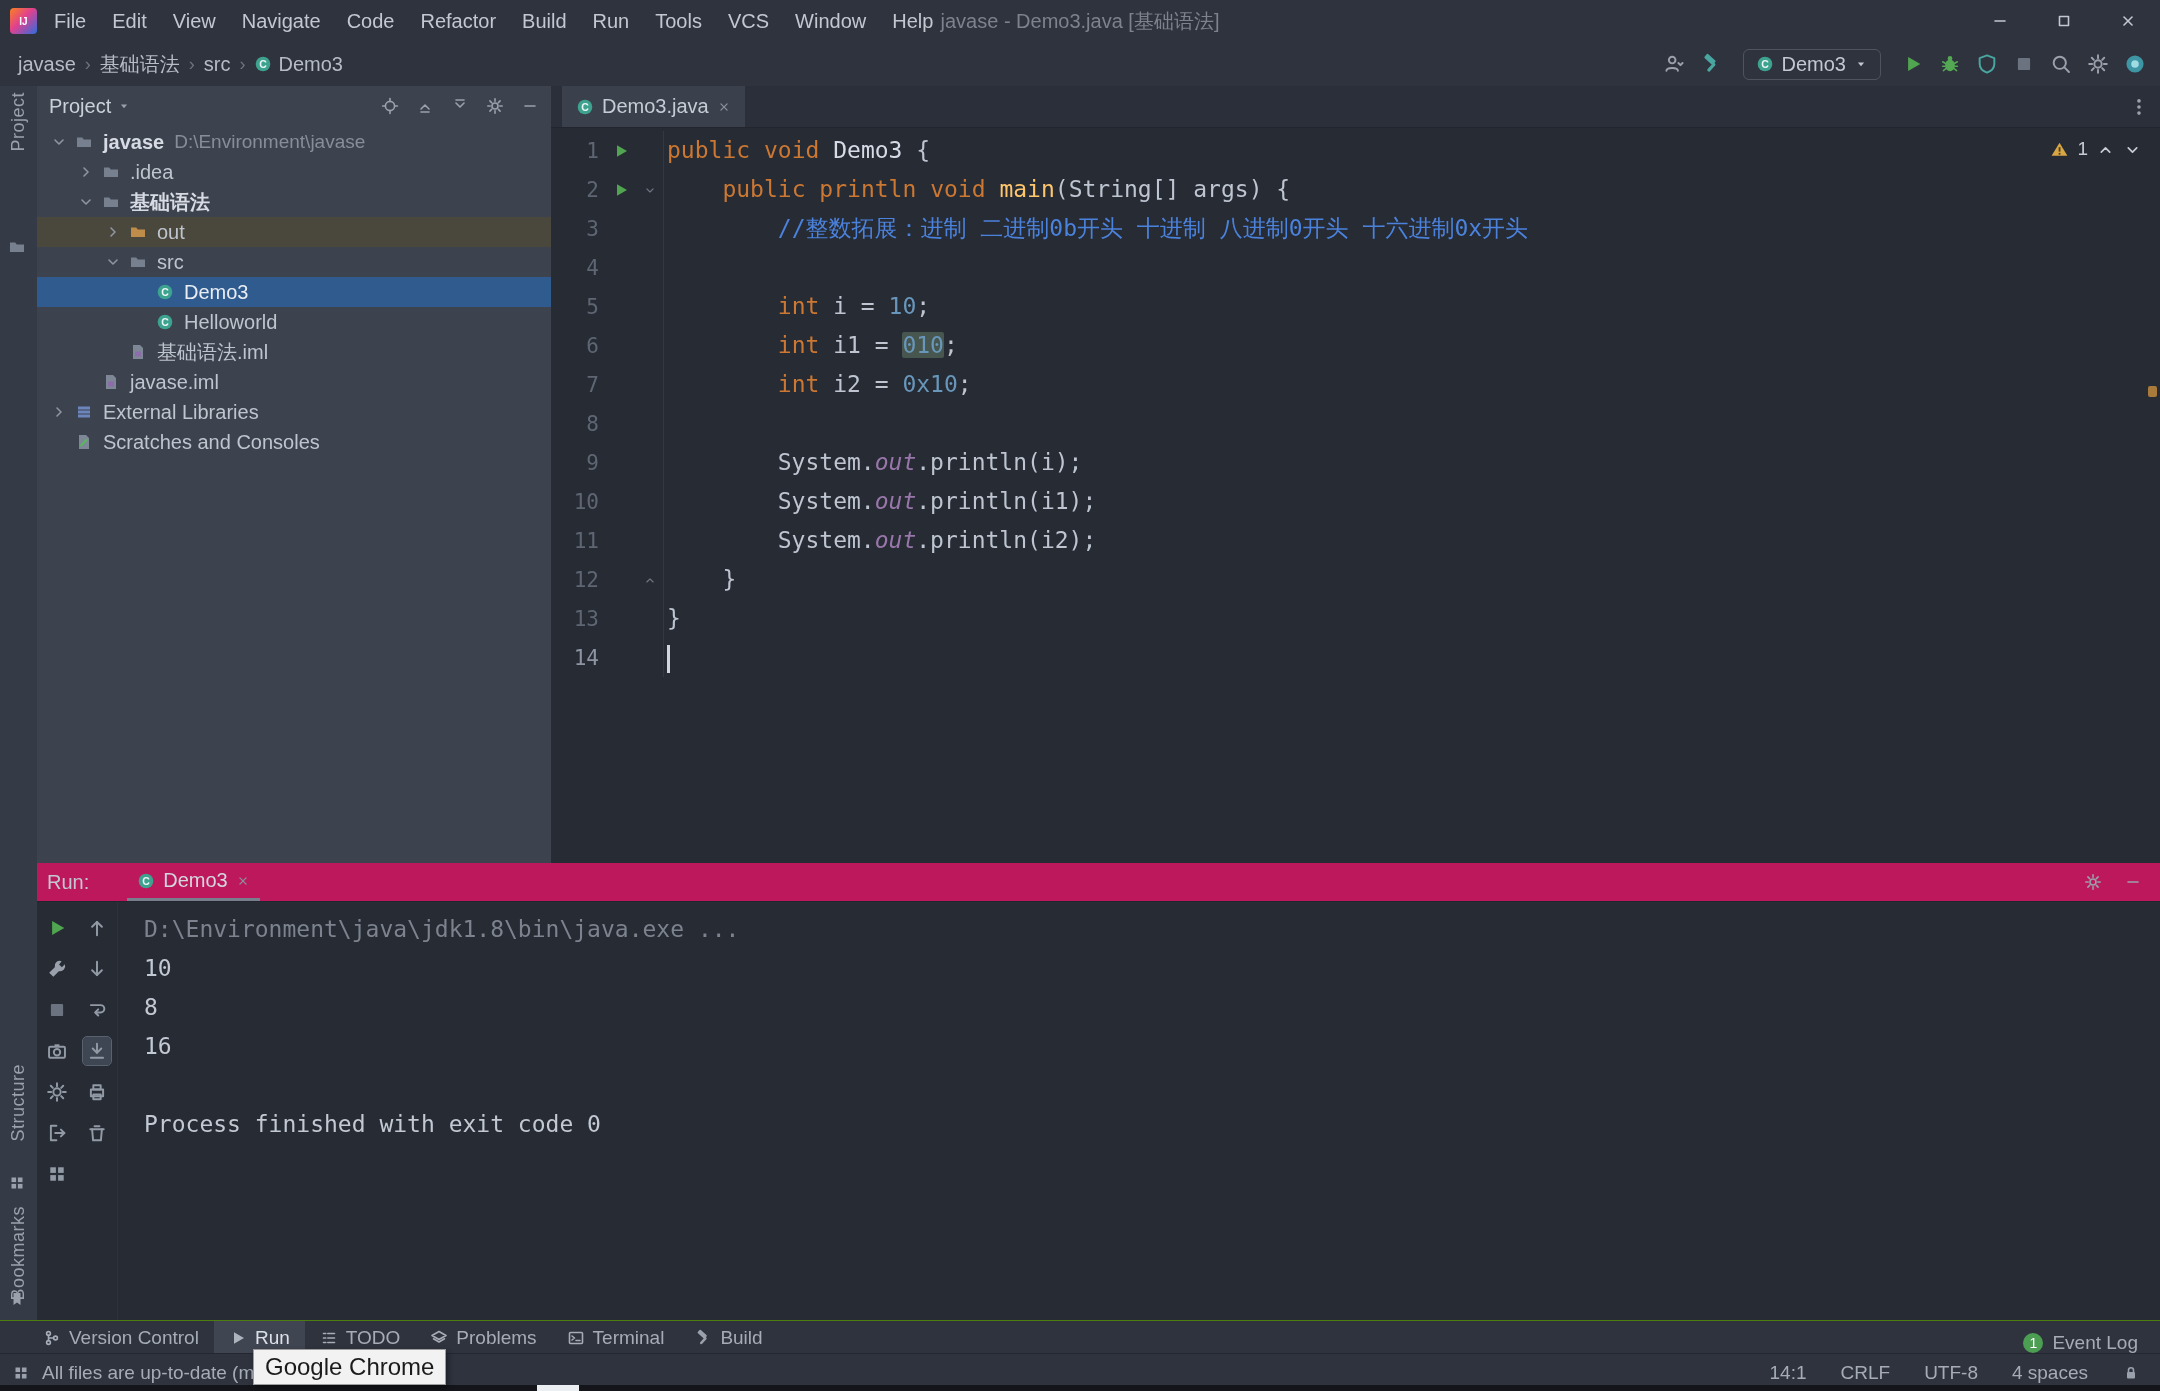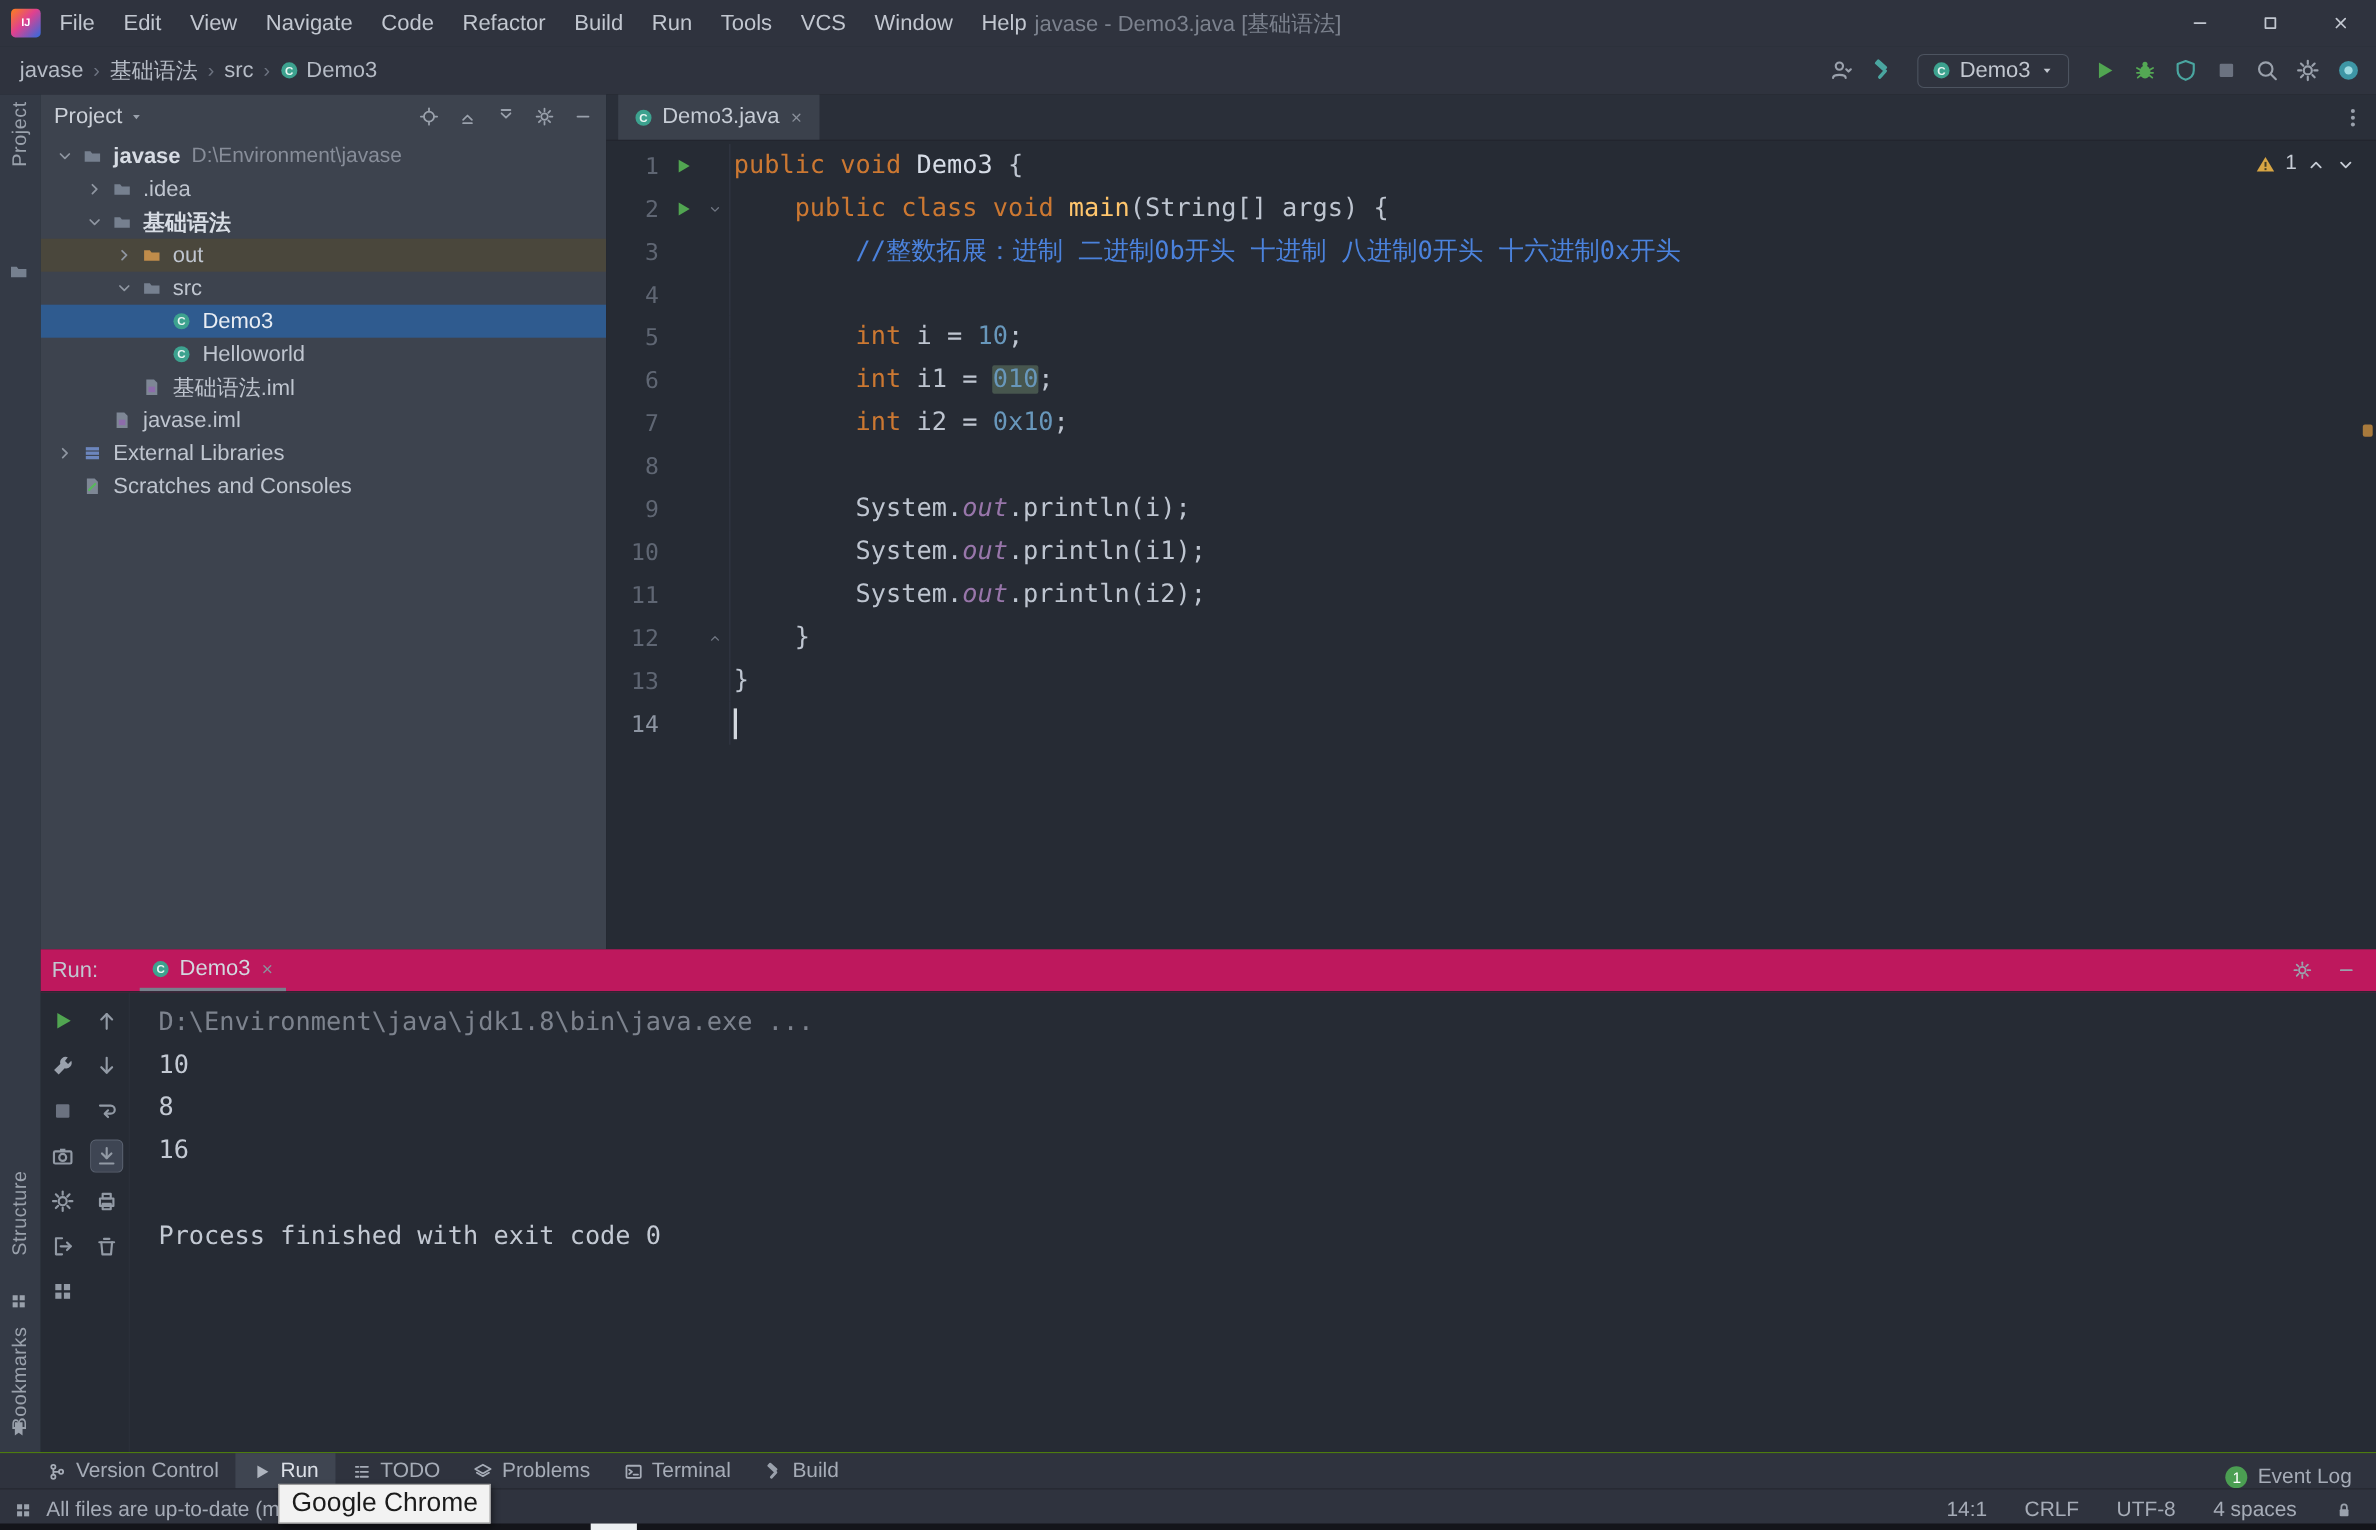--- a/index.html
+++ b/index.html
@@ -640,21 +640,21 @@
                   </svg>
                 </span>
               </span>
               <span class="gf">
                 <span class="ic ic-xs">
                   <svg viewBox="0 0 18 18" fill="none" stroke="currentColor" stroke-width="1.6" stroke-linecap="round" stroke-linejoin="round">
                     <polyline points="5 7.5 9 11.5 13 7.5"></polyline>
                   </svg>
                 </span>
               </span>
-              <span class="code"><span class="tk-fg">    </span><span class="tk-kw">public</span><span class="tk-fg"> </span><span class="tk-kw">class</span><span class="tk-fg"> </span><span class="tk-kw">void</span><span class="tk-fg"> </span><span class="tk-mth">main</span><span class="tk-fg">(String[] args) {</span></span>
+              <span class="code"><span class="tk-fg">    </span><span class="tk-kw">public</span><span class="tk-fg"> </span><span class="tk-kw">println</span><span class="tk-fg"> </span><span class="tk-kw">void</span><span class="tk-fg"> </span><span class="tk-mth">main</span><span class="tk-fg">(String[] args) {</span></span>
             </div>
             <div class="cl">
               <span class="ln">3</span>
               <span class="gi"></span>
               <span class="gf"></span>
               <span class="code"><span class="tk-fg">        </span><span class="tk-cm">//整数拓展：进制 二进制0b开头 十进制 八进制0开头 十六进制0x开头</span></span>
             </div>
             <div class="cl">
               <span class="ln">4</span>
               <span class="gi"></span>

